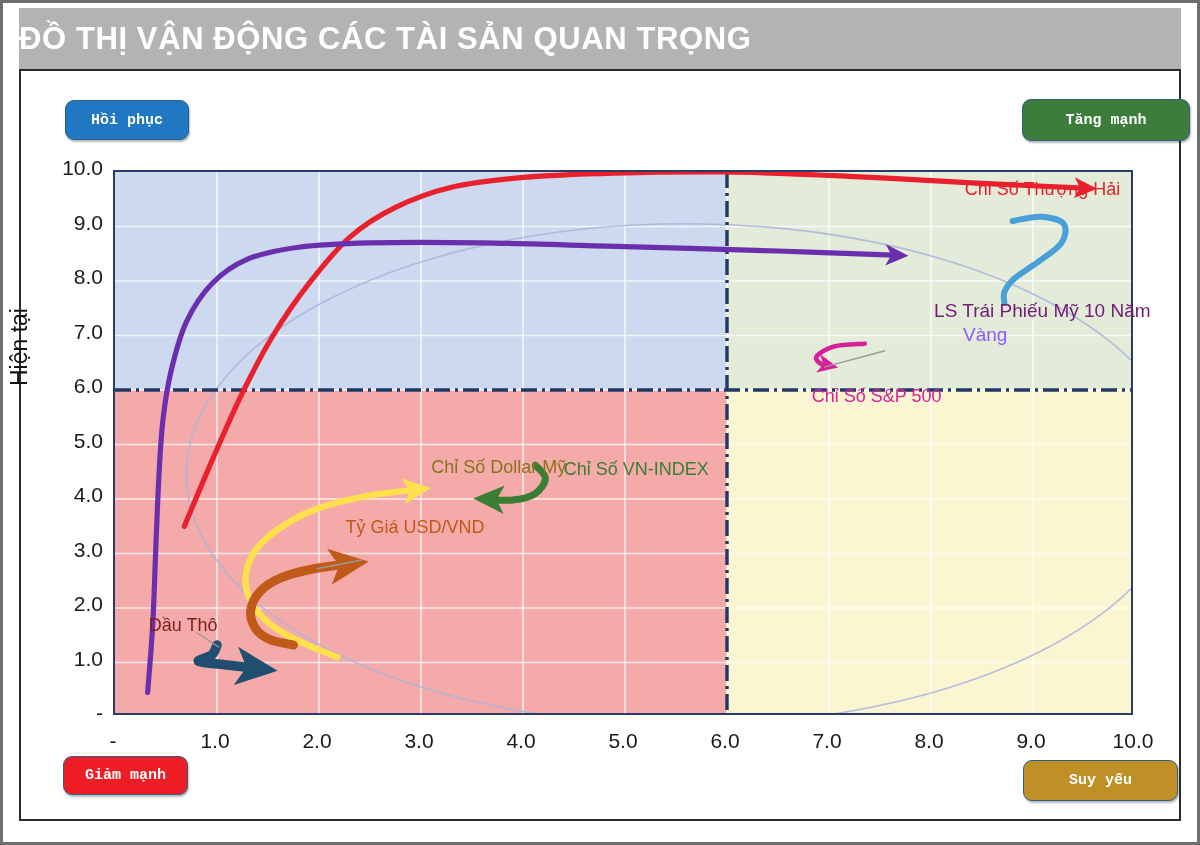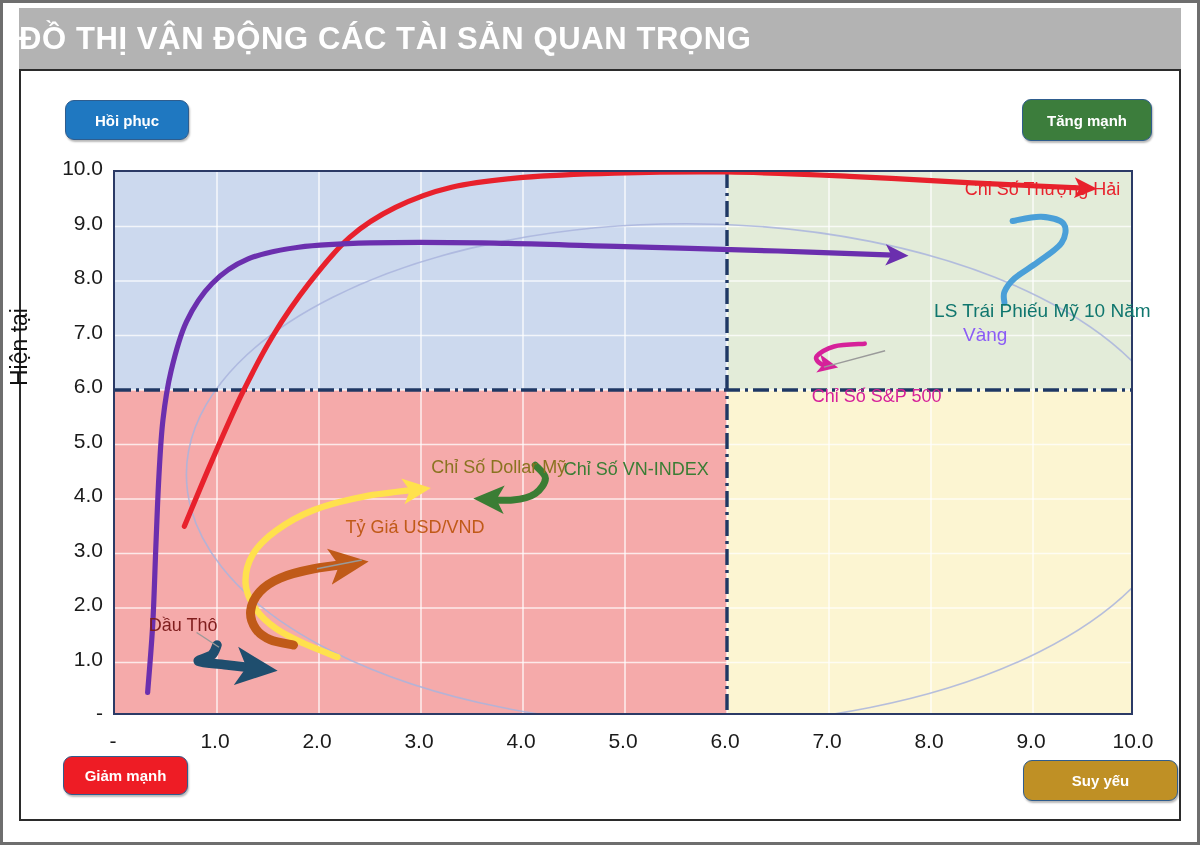--- a/index.html
+++ b/index.html
@@ -32,24 +32,24 @@
   .content-card{
     position:absolute;left:19px;top:69px;width:1162px;height:752px;
     background:#ffffff;border:2px solid #2b2b2b;box-sizing:border-box;
   }
 
   
   .pill{
     position:absolute;border-radius:9px;display:flex;align-items:center;justify-content:center;
     color:#ffffff;font-size:15px;font-weight:bold;white-space:nowrap;
     box-shadow:1px 2px 2px rgba(0,0,0,.28);
-    border:1px solid #2f5d8e;box-sizing:border-box;
+    border:1px solid #2f5d8e;box-sizing:border-box;font-family:Liberation Mono, monospace;
   }
   #btn-recover{left:65px;top:100px;width:124px;height:40px;background:#1f78c1;}
-  #btn-strong-up{left:1022px;top:99px;width:130px;height:42px;background:#3c7d3c;}
+  #btn-strong-up{left:1022px;top:99px;width:168px;height:42px;background:#3c7d3c;}
   #btn-strong-down{left:63px;top:756px;width:125px;height:39px;background:#ee1c25;}
   #btn-weaken{left:1023px;top:760px;width:155px;height:41px;background:#bf9025;}
 
   
   .plot-wrap{position:absolute;left:113px;top:170px;width:1020px;height:545px;}
   .plot-box{
     position:absolute;left:0;top:0;width:1020px;height:545px;
     border:2px solid #2b3a66;box-sizing:border-box;overflow:hidden;
   }
   .plot-svg{position:absolute;left:0;top:0;width:1020px;height:545px;display:block;}
@@ -184,21 +184,21 @@
           <path d="M 420.24 293.21 C 421.94 295.39, 430.44 301.57, 430.44 306.29 C 430.44 311.01, 425.68 317.92, 420.24 321.55 C 414.80 325.18, 406.30 327.18, 397.80 328.09 C 389.30 329.00, 374.00 327.18, 369.24 327.00" fill="none" stroke="#3a7d34" stroke-width="7" stroke-linecap="round" stroke-linejoin="round" marker-end="url(#arw5)"></path>
           <path d="M 178.50 473.06 C 174.59 472.15, 161.33 470.34, 155.04 467.61 C 148.75 464.88, 143.99 461.52, 140.76 456.71 C 137.53 451.90, 134.98 444.90, 135.66 438.73 C 136.34 432.55, 139.91 425.10, 144.84 419.65 C 149.77 414.20, 156.23 409.84, 165.24 406.02 C 174.25 402.21, 186.49 399.21, 198.90 396.76 C 211.31 394.31, 232.90 392.22, 239.70 391.31" fill="none" stroke="#c05a18" stroke-width="9" stroke-linecap="round" stroke-linejoin="round" marker-end="url(#arw6)"></path>
           <path d="M 102.00 473.06 C 101.15 474.69, 99.96 480.14, 96.90 482.87 C 93.84 485.60, 80.75 487.68, 83.64 489.41 C 86.53 491.14, 103.53 491.95, 114.24 493.23 C 124.95 494.50, 142.29 496.40, 147.90 497.04" fill="none" stroke="#1f4e6e" stroke-width="9.5" stroke-linecap="round" stroke-linejoin="round" marker-end="url(#arw7)"></path>
           <line x1="81.60000000000001" y1="460.525" x2="104.04" y2="475.24" stroke="#9a9a9a" stroke-width="1.4"></line>
           <line x1="246.84" y1="388.04" x2="201.96" y2="396.76" stroke="#9a9a9a" stroke-width="1.4"></line>
           <line x1="770.1" y1="178.76000000000005" x2="708.9000000000001" y2="195.11" stroke="#9a9a9a" stroke-width="1.4"></line>
         </svg>
     </div>
     <div id="series-label-layer">
         <div class="series-label" style="left: 851.7px; top: 8.71px; color: rgb(232, 33, 44); font-size: 18px;">Chỉ Số Thượng Hải</div>
-        <div class="series-label" style="left: 821.1px; top: 129.7px; color: #0f766e; font-size: 19px;">LS Trái Phiếu Mỹ 10 Năm</div>
+        <div class="series-label" style="left: 821.1px; top: 129.7px; color: #701a75; font-size: 19px;">LS Trái Phiếu Mỹ 10 Năm</div>
         <div class="series-label" style="left: 850px; top: 154.225px; color: #8b5cf6; font-size: 19px;">Vàng</div>
         <div class="series-label" style="left: 698.7px; top: 215.81px; color: rgb(214, 33, 154); font-size: 18px;">Chỉ Số S&amp;P 500</div>
         <div class="series-label" style="left: 318.24px; top: 286.66px; color: rgb(138, 115, 32); font-size: 18px;">Chỉ Số Dollar Mỹ</div>
         <div class="series-label" style="left: 450.84px; top: 288.84px; color: rgb(58, 125, 52); font-size: 18px;">Chỉ Số VN-INDEX</div>
         <div class="series-label" style="left: 232.56px; top: 346.61px; color: rgb(192, 90, 24); font-size: 18px;">Tỷ Giá USD/VND</div>
         <div class="series-label" style="left: 35.7px; top: 444.71px; color: #7f1d1d; font-size: 18px;">Dầu Thô</div>
       </div>
   </div>
 </div>
 

